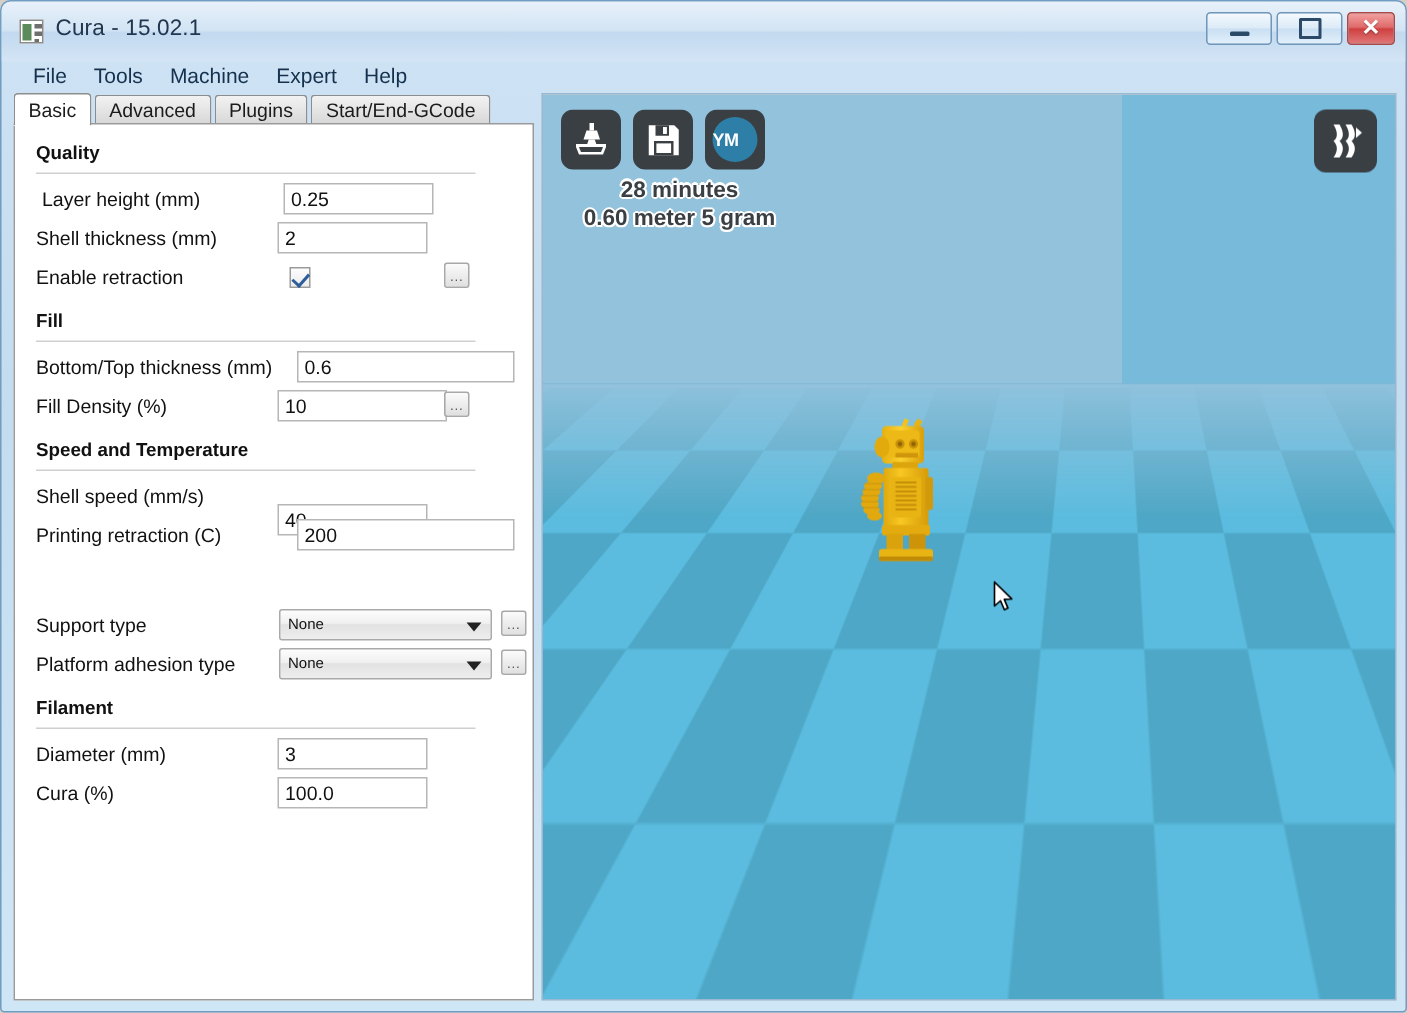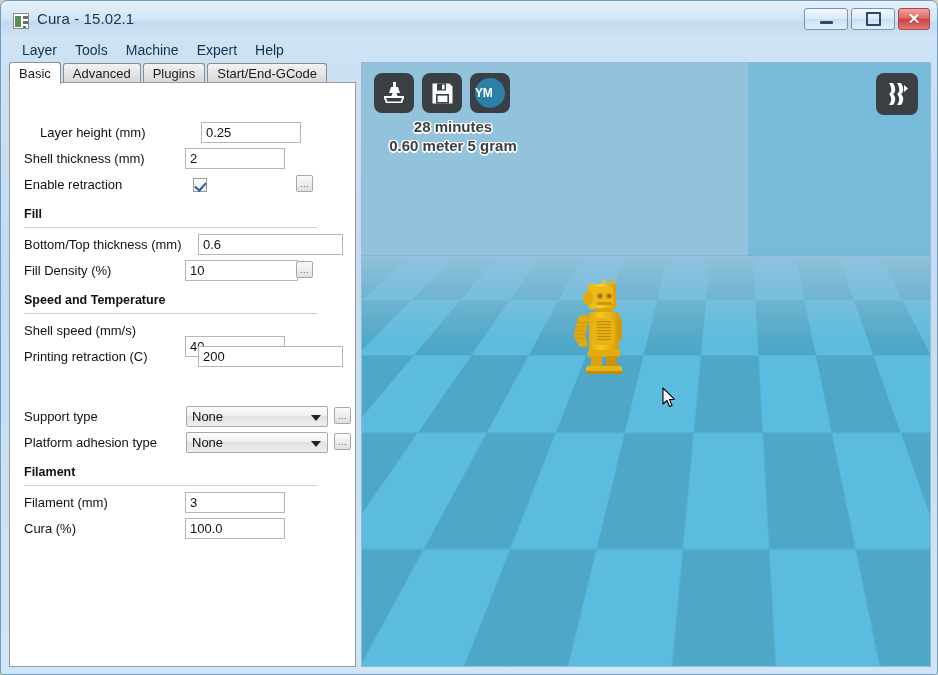--- a/index.html
+++ b/index.html
@@ -179,21 +179,21 @@
     border-width: 0 2px 2px 0;
     transform: rotate(42deg);
   }
 
   .combo {
     position: absolute;
     height: 21px;
     border: 1px solid #a9a9a9;
     border-radius: 2px;
     background: linear-gradient(to bottom, #fdfdfd 0%, #f0f0f0 45%, #e2e2e2 50%, #eeeeee 100%);
-    font-size: 13px; color: #111;
+    font-size: 10px; color: #111;
     line-height: 19px;
     padding: 0 20px 0 5px;
     cursor: default;
     white-space: nowrap;
   }
   .combo .caret {
     position: absolute; right: 6px; top: 8px;
     width: 0; height: 0;
     border-left: 5px solid transparent;
     border-right: 5px solid transparent;
@@ -324,36 +324,40 @@
     </div>
     <div class="winbtn" id="btn-max">
       <span class="glyph"></span>
     </div>
     <div class="winbtn" id="btn-close">
       <span class="glyph">✕</span>
     </div>
   </div>
 
   <div id="menubar">
-      <div class="menu-item">Layer</div>
+      <div class="menu-item">File</div>
       <div class="menu-item">Tools</div>
       <div class="menu-item">Machine</div>
       <div class="menu-item">Expert</div>
       <div class="menu-item">Help</div>
     </div>
 
   <div id="tabstrip">
       <div class="tab active">Basic</div>
       <div class="tab">Advanced</div>
       <div class="tab">Plugins</div>
       <div class="tab">Start/End-GCode</div>
     </div>
 
   <div id="settings-panel">
-      <div class="row" style="position: absolute; left: 16px; right: 0px; top: 38px; padding-left: 12px;">
+      <div class="grp" style="top: 12px;">
+        <div class="grp-title">Quality</div>
+        <div class="grp-rule"></div>
+      </div>
+      <div class="row" style="position: absolute; left: 4px; right: 0px; top: 38px; padding-left: 12px;">
         <div class="row-label">Layer height (mm)</div>
         <input class="field" type="text" readonly="" style="left: 175px; width: 100px;" value="0.25">
       </div>
       <div class="row" style="position: absolute; left: 0px; right: 0px; top: 64px;">
         <div class="row-label">Shell thickness (mm)</div>
         <input class="field" type="text" readonly="" style="left: 175px; width: 100px;" value="2">
       </div>
       <div class="row" style="position: absolute; left: 0px; right: 0px; top: 90px;">
         <div class="row-label">Enable retraction</div>
         <div class="chk" style="left:183px;"></div>
@@ -392,21 +396,21 @@
       <div class="row" style="position: absolute; left: 0px; right: 0px; top: 348px;">
         <div class="row-label">Platform adhesion type</div>
         <div class="combo" style="left:176px;width:142px;"><span>None</span><span class="caret"></span></div>
         <div class="dotbtn" style="left:324px;top:2px;">...</div>
       </div>
       <div class="grp" style="top: 382px;">
         <div class="grp-title">Filament</div>
         <div class="grp-rule"></div>
       </div>
       <div class="row" style="position: absolute; left: 0px; right: 0px; top: 408px;">
-        <div class="row-label">Filament (mm)</div>
+        <div class="row-label">Diameter (mm)</div>
         <input class="field" type="text" readonly="" style="left: 175px; width: 100px;" value="3">
       </div>
       <div class="row" style="position: absolute; left: 0px; right: 0px; top: 434px;">
         <div class="row-label">Cura (%)</div>
         <input class="field" type="text" readonly="" style="left: 175px; width: 100px;" value="100.0">
       </div>
     </div>
 
   <div id="viewport">
     <div id="wall-back"></div>

